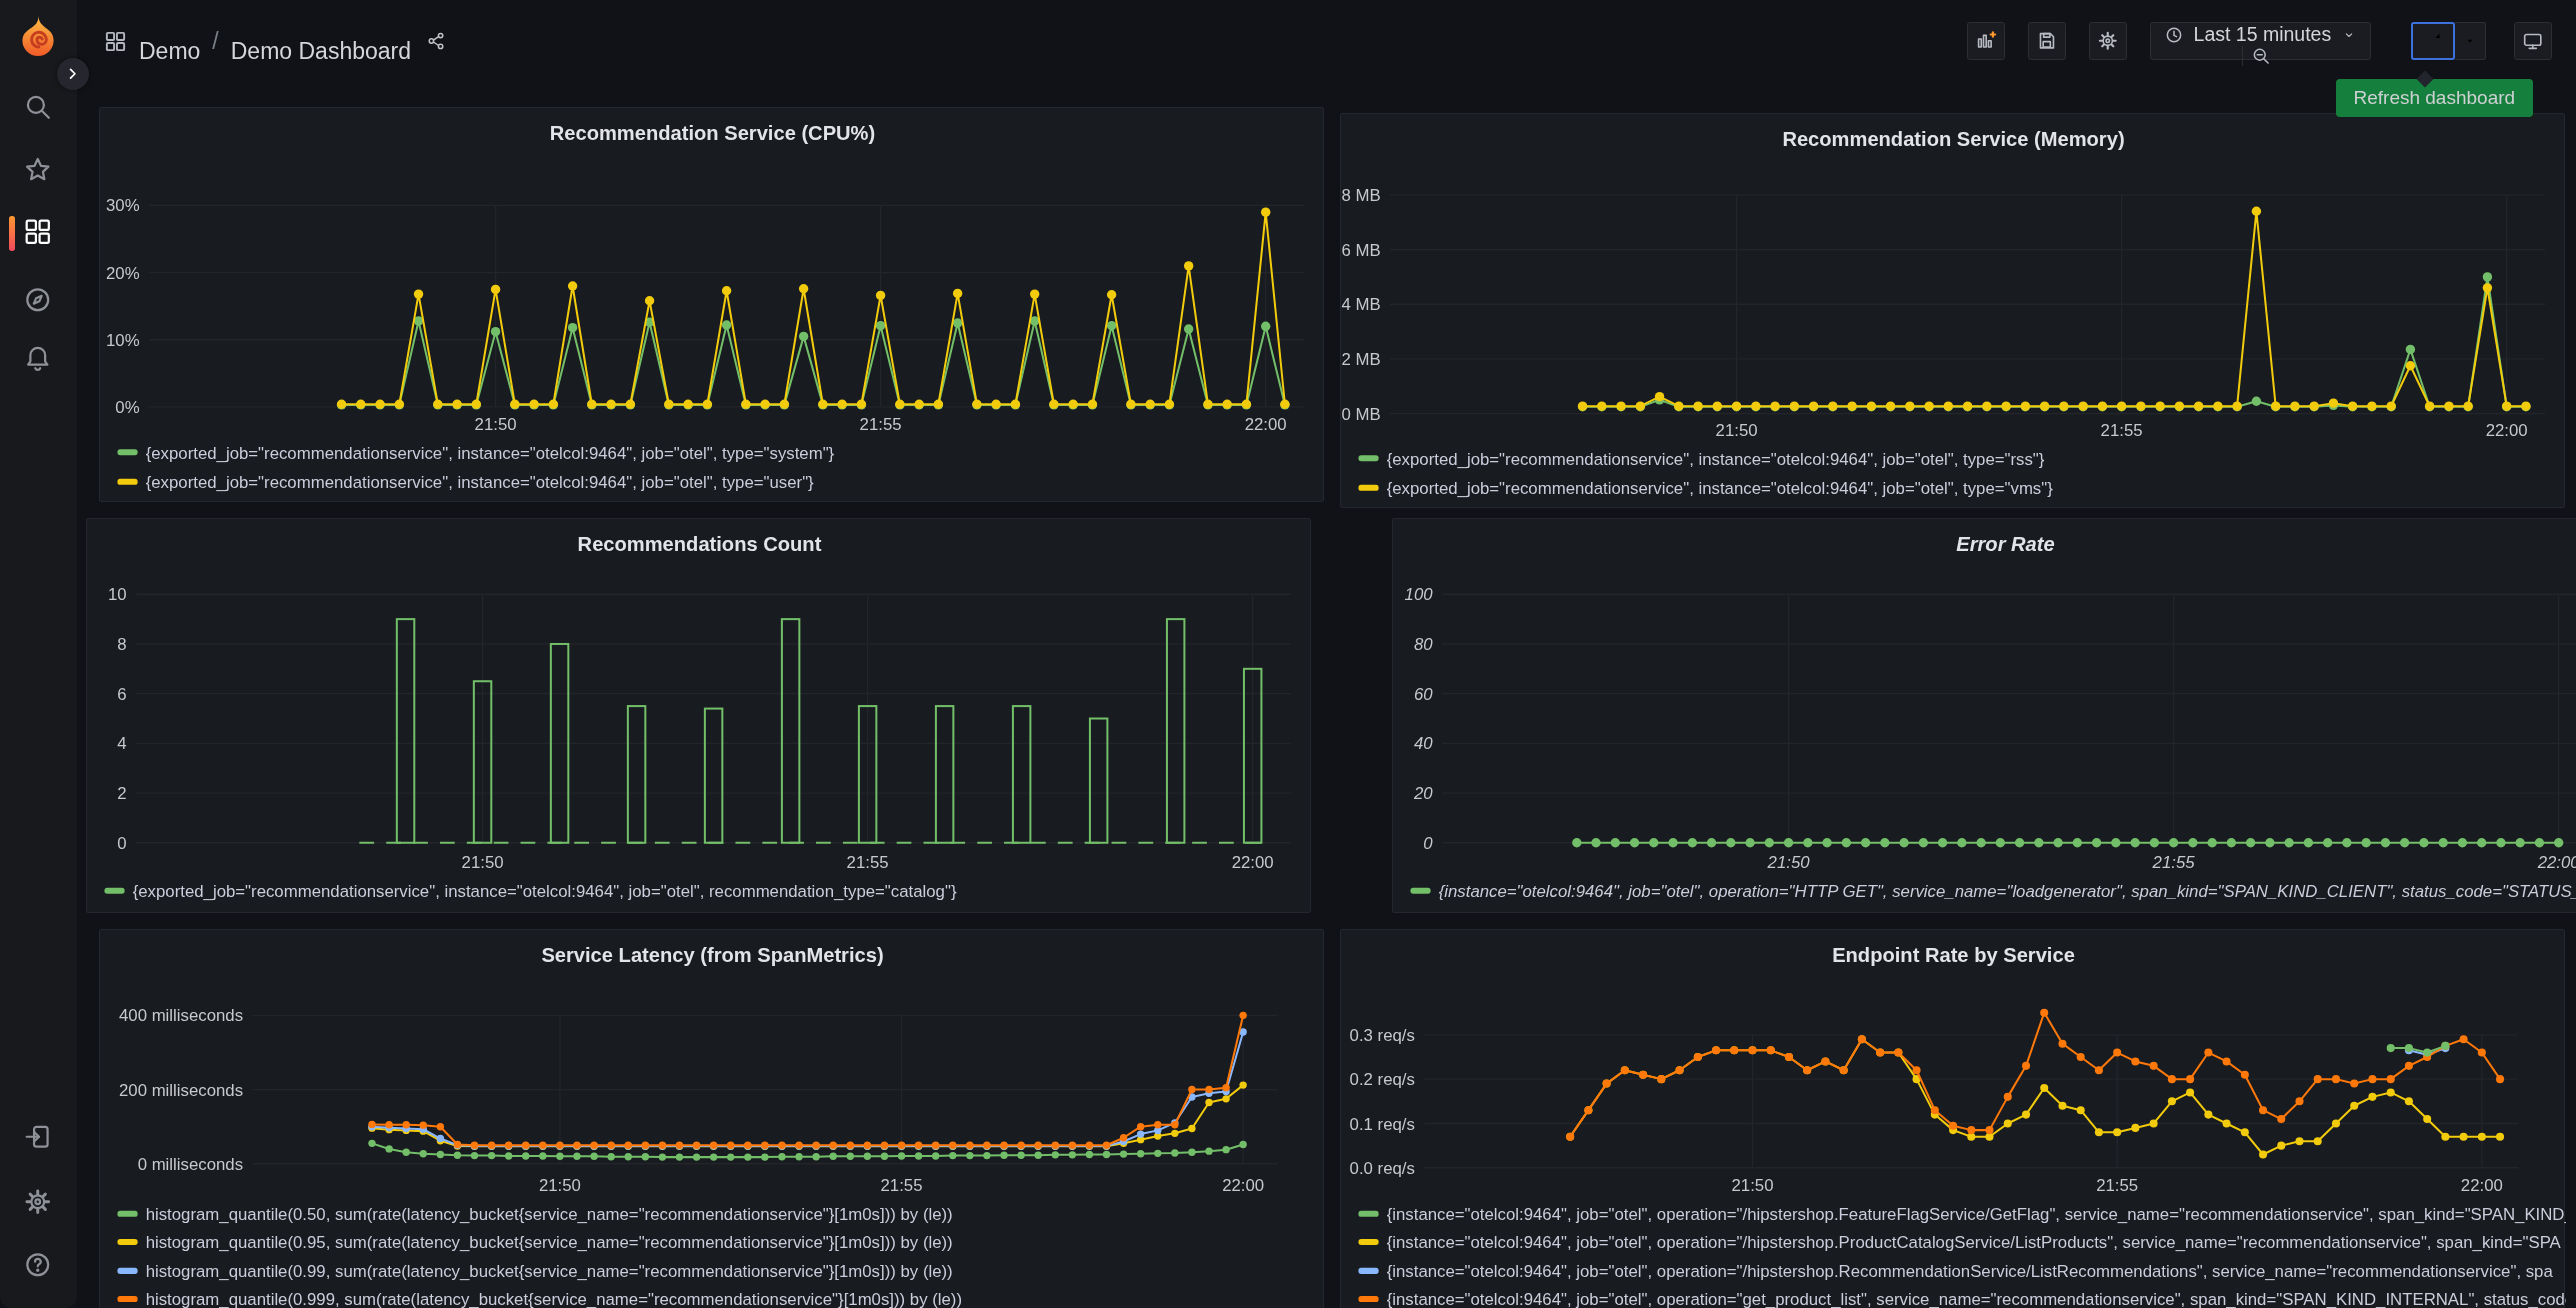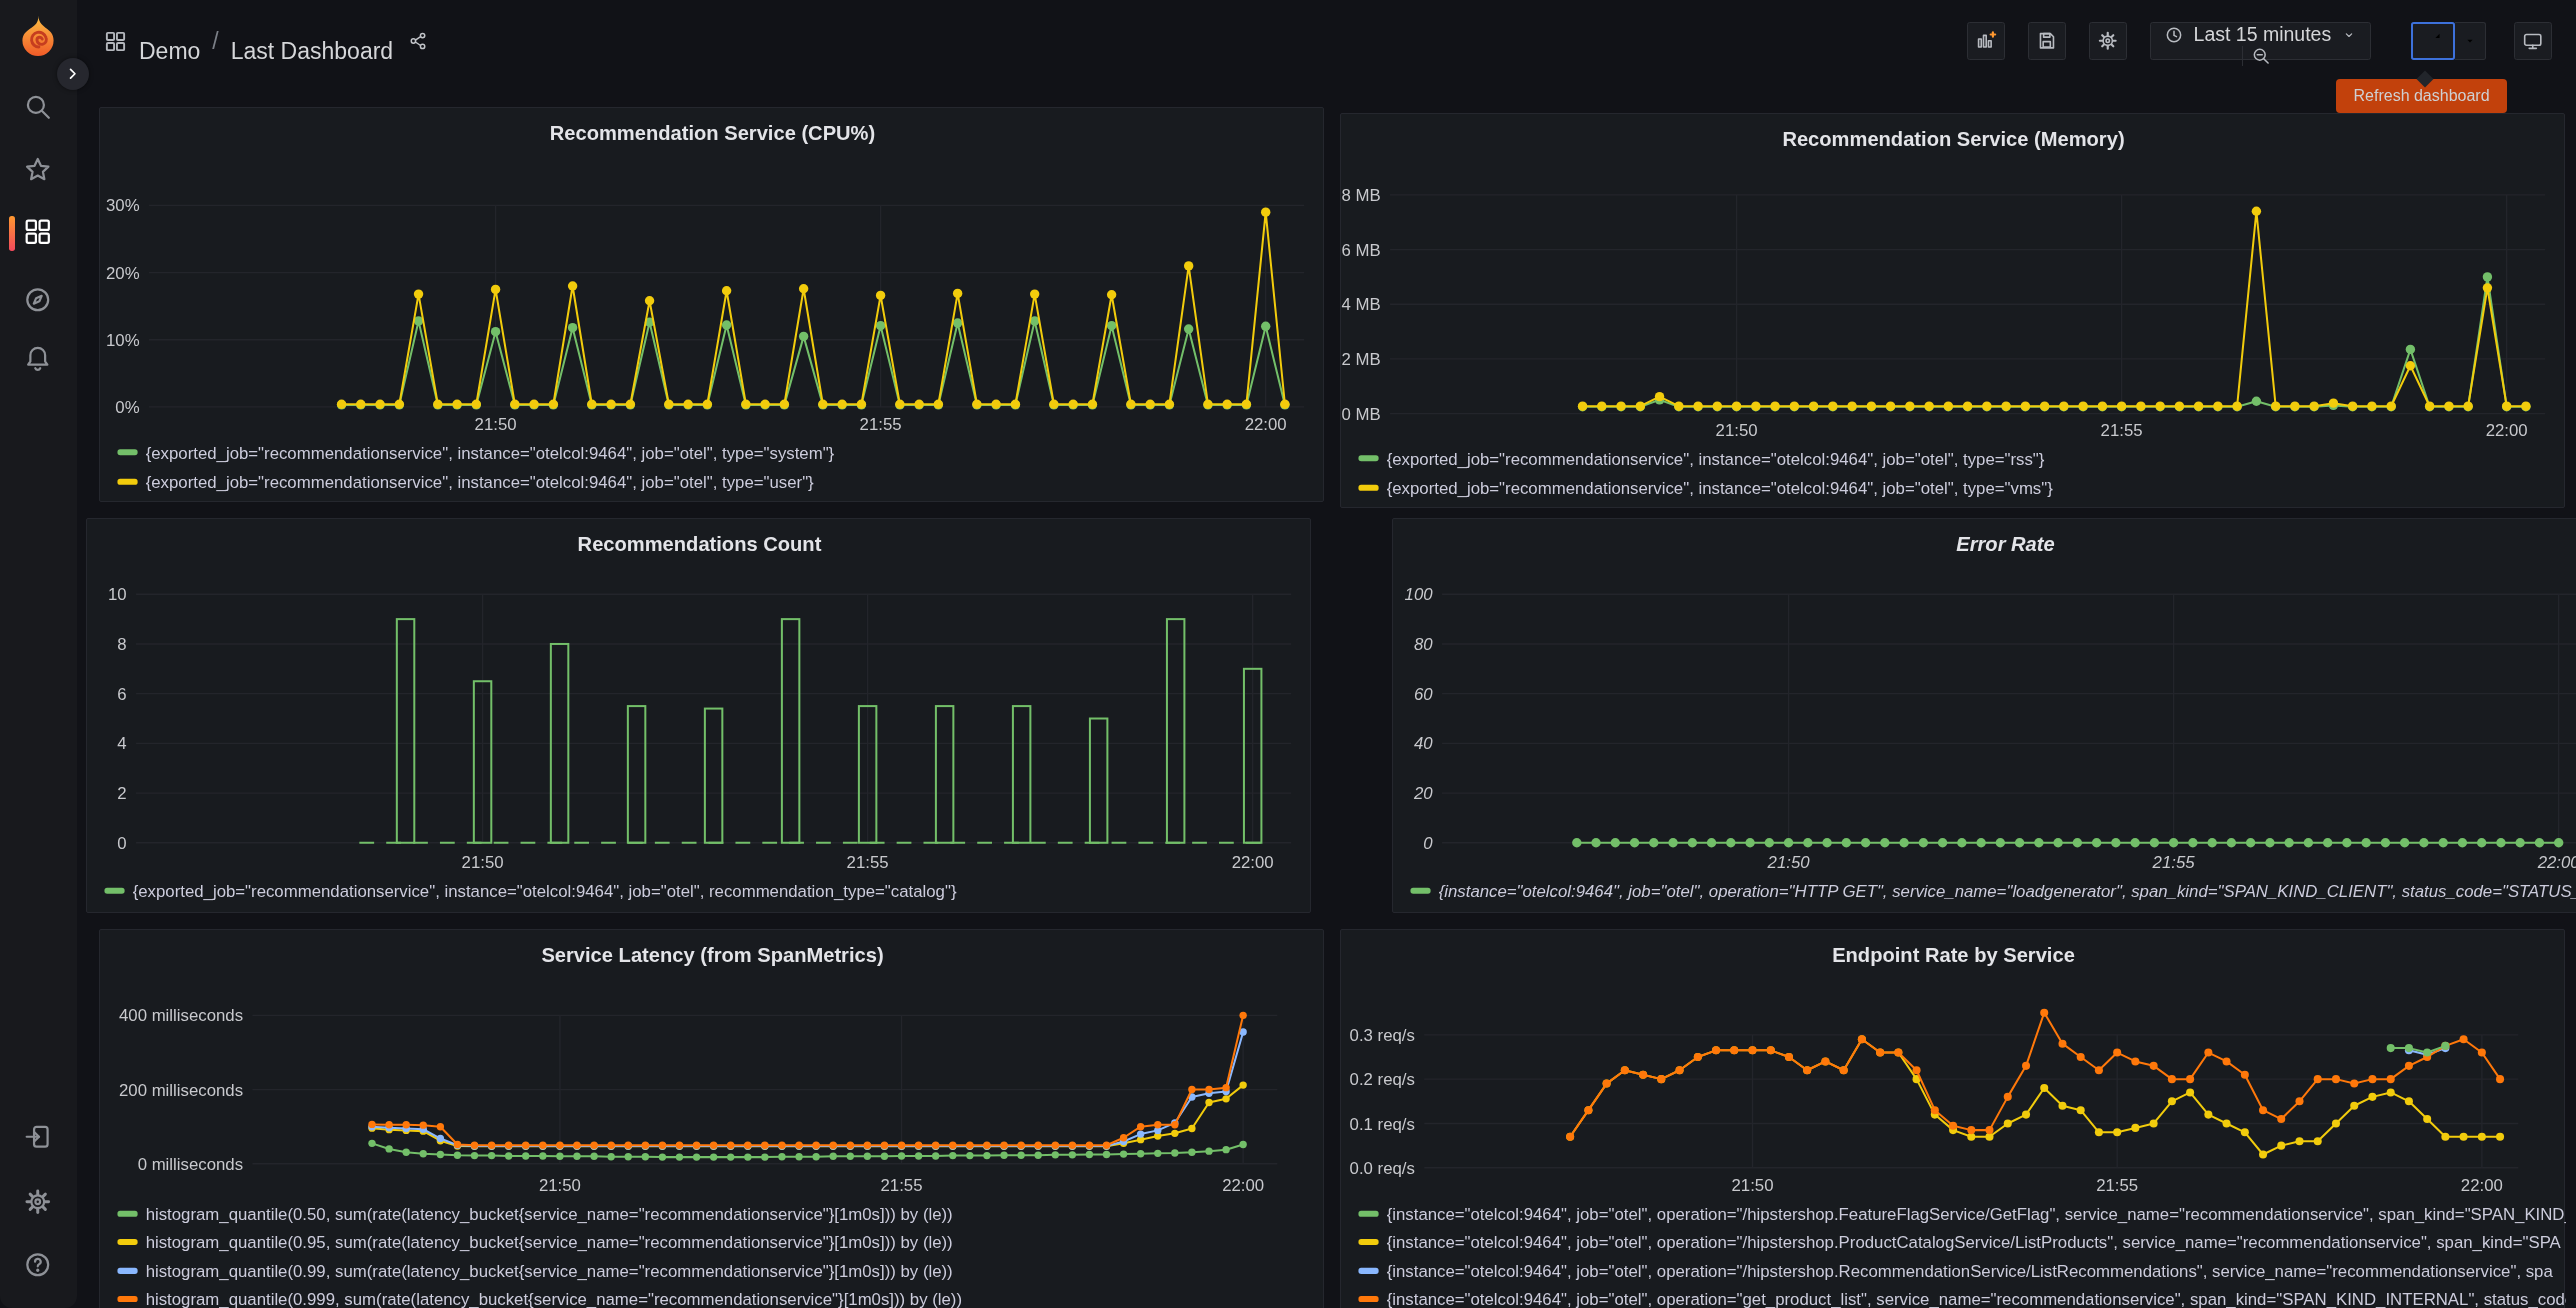--- a/index.html
+++ b/index.html
@@ -34,22 +34,22 @@
   .time-btn{display:flex;align-items:center;gap:9.4px;padding:0 13.4px;height:100%;cursor:pointer;}
   .time-label{font-size:19.5px;color:#d5d6d9;white-space:nowrap;}
   .tb-seg{width:36px;height:100%;display:flex;align-items:center;justify-content:center;
           border-left:1.3px solid #2c2e34;cursor:pointer;box-sizing:border-box;}
   .refresh-group{display:flex;height:38px;box-sizing:border-box;}
   .refresh-btn{width:44px;height:38px;display:flex;align-items:center;justify-content:center;
                background:#1a1c21;border:2.7px solid #3d71db;border-radius:2.7px;box-sizing:border-box;cursor:pointer;}
   .refresh-caret{width:31px;height:38px;display:flex;align-items:center;justify-content:center;
                  background:#1a1c21;border:1.3px solid #2c2e34;border-left:none;border-radius:0 2.7px 2.7px 0;
                  box-sizing:border-box;cursor:pointer;}
-  .tooltip{position:absolute;left:2336px;top:79px;background:#c2410c;border-radius:4px;
-           padding:8px 17.5px;font-size:16px;color:#cfd0d3;white-space:nowrap;z-index:9;}
+  .tooltip{position:absolute;left:2336px;top:79px;background:#15803d;border-radius:4px;
+           padding:8px 17.5px;font-size:19px;color:#cfd0d3;white-space:nowrap;z-index:9;}
   .tooltip:before{content:"";position:absolute;top:-6px;left:83px;width:12px;height:12px;
                   background:#22252b;transform:rotate(45deg);}
   
   .panel{position:absolute;width:1225px;height:395px;background:#181b1f;border:0.7px solid #25272e;
          border-radius:2px;box-sizing:border-box;padding-left:36px;}
   .panel svg{position:absolute;left:0;top:0;}
   text{font-family:"Liberation Sans",sans-serif;}
   .ptitle{font-size:30px;font-weight:bold;fill:#e3e4e8;}
   .tick{font-size:25px;fill:#c8c9cd;}
   .lgt{font-size:25px;fill:#ccccdc;}
@@ -146,21 +146,21 @@
   <header class="header">
     <div class="breadcrumb">
       <svg width="23" height="23" viewBox="0 0 24 24" style="stroke:#b4b7bd;fill:none;stroke-width:2">
         <rect x="3" y="3" width="7.5" height="7.5" rx="1"></rect>
           <rect x="13.5" y="3" width="7.5" height="7.5" rx="1"></rect>
         <rect x="3" y="13.5" width="7.5" height="7.5" rx="1"></rect>
           <rect x="13.5" y="13.5" width="7.5" height="7.5" rx="1"></rect>
       </svg>
       <span class="crumb">Demo</span>
       <span class="crumb-sep">/</span>
-      <span class="crumb">Last Dashboard</span>
+      <span class="crumb">Demo Dashboard</span>
       <svg width="20" height="20" viewBox="0 0 24 24" style="stroke:#c2c4c9;fill:none;stroke-width:1.8;margin-left:2.7px;cursor:pointer">
         <circle cx="17.5" cy="5.5" r="2.6"></circle>
           <circle cx="6.5" cy="12" r="2.6"></circle>
           <circle cx="17.5" cy="18.5" r="2.6"></circle>
         <line x1="8.9" y1="10.9" x2="15.1" y2="6.7"></line>
           <line x1="8.9" y1="13.2" x2="15.1" y2="17.4"></line>
       </svg>
     </div>
 
     <div class="toolbar">

